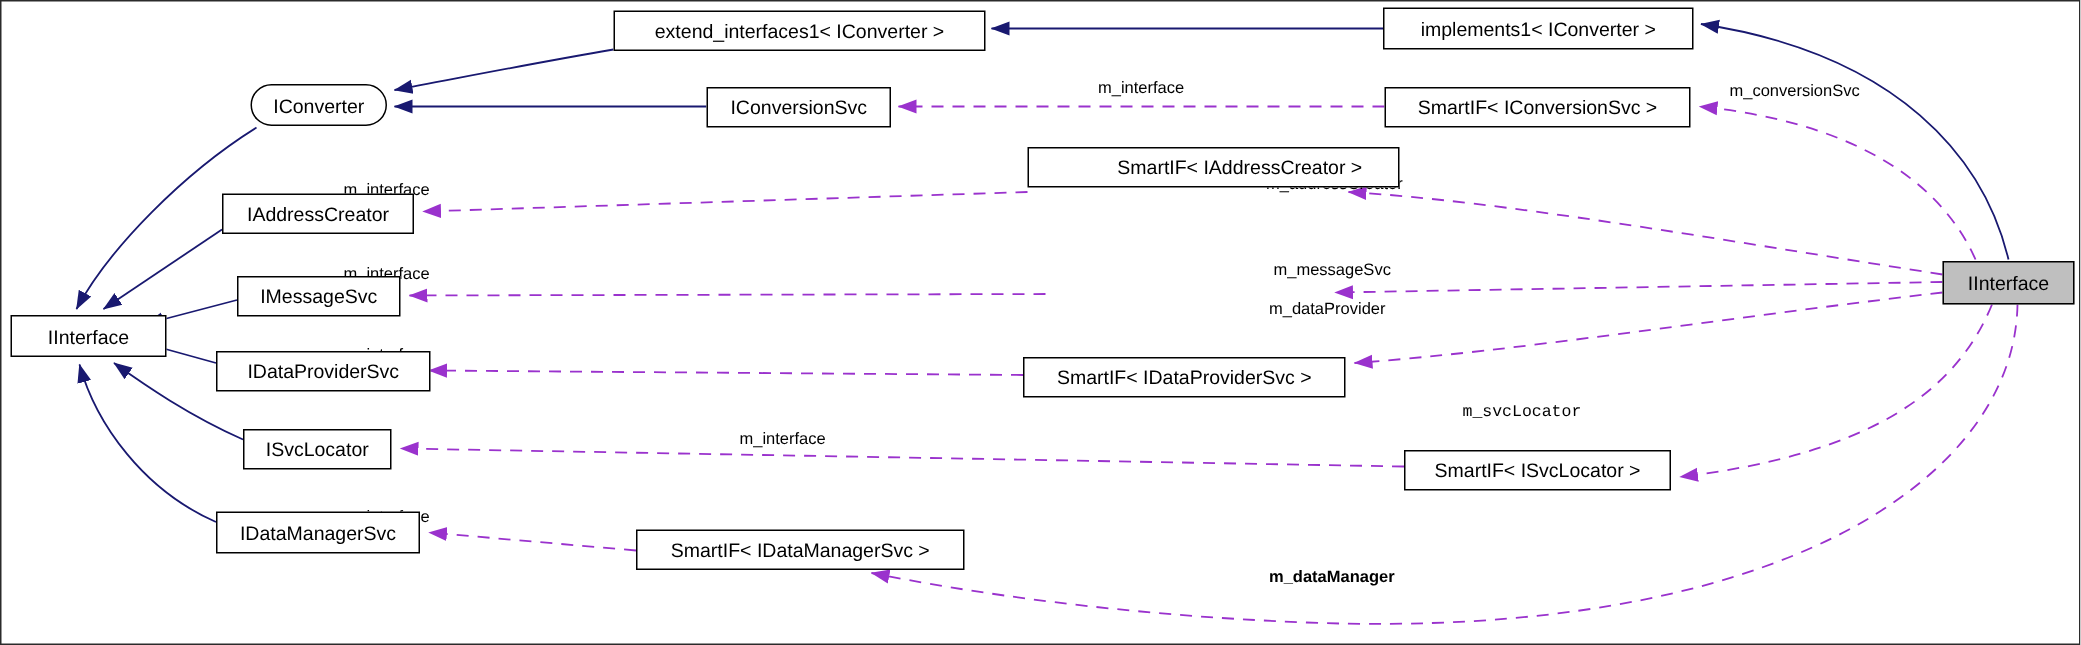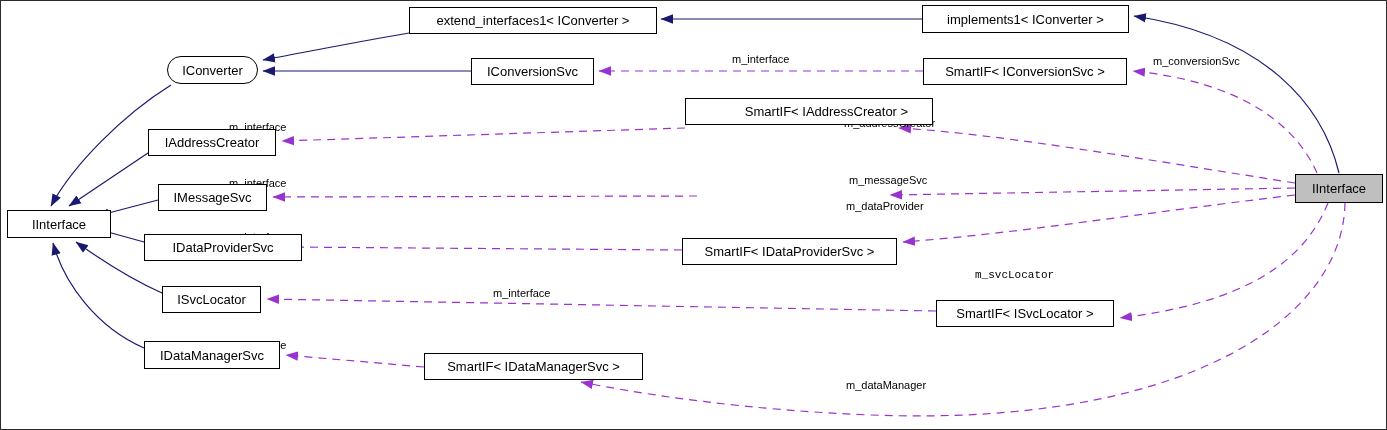--- a/index.html
+++ b/index.html
@@ -32,39 +32,39 @@
   #n-extend     {left:408px; top:6px;   width:248px; height:27px;}
   #n-implements {left:921px; top:4px;   width:207px; height:28px;}
   #n-iconverter {left:166px; top:55px;  width:91px;  height:28px;border-radius:14px;}
   #n-iconvsvc   {left:470px; top:57px;  width:123px; height:27px;}
   #n-sm-iconvsvc{left:922px; top:57px;  width:204px; height:27px;}
   #n-iaddr      {left:147px; top:128px; width:128px; height:27px;}
   #n-sm-iaddr   {left:684px; top:97px; width:248px; height:27px;padding-left:41px;}
   #n-imsg       {left:157px; top:183px; width:109px; height:27px;}
   #n-sm-imsg    {left:696px; top:181px; width:187px; height:27px;}
   #n-iinterface {left:6px;   top:209px; width:104px;  height:28px;}
-  #n-idp        {left:143px; top:233px; width:158px; height:27px;text-align:right;}
+  #n-idp        {left:143px; top:233px; width:143px; height:27px;text-align:right;}
   #n-sm-idp     {left:681px; top:237px; width:215px; height:27px;}
   #n-isvcloc    {left:161px; top:285px; width:99px;  height:27px;}
   #n-sm-isvcloc {left:935px; top:299px; width:178px; height:27px;}
   #n-idm        {left:143px; top:340px; width:136px; height:28px;}
   #n-sm-idm     {left:423px; top:352px; width:219px; height:27px;}
   #n-converter  {left:1294px;top:173px; width:88px;  height:29px;}
   
   #el-mi-conv   {left:731px; top:52px;}
   #el-mconvsvc  {left:1152px;top:54px;}
   #el-mi-addr   {left:228px; top:120px;}
   #el-maddr     {left:843px; top:116px;}
   #el-mmsg      {left:848px; top:173px;}
   #el-mdp       {left:845px; top:199px;}
   #el-mi-msg    {left:228px; top:176px;}
   #el-mi-dp     {left:228px; top:230px;}
   #el-mi-svcloc {left:492px; top:286px;}
   #el-msvcloc   {left:974px; top:268px;font-family:Liberation Mono, monospace;}
-  #el-mdm       {left:845px; top:378px;}
+  #el-mdm       {left:845px; top:378px;font-weight:bold;}
   #el-mi-dm     {left:228px; top:338px;}
 </style>
 </head>
 <body>
 
 <div id="canvas">
 
   <svg id="edges" viewBox="0 0 1385 428" xmlns="http://www.w3.org/2000/svg">
     <defs>
       <marker id="arrN" markerWidth="13" markerHeight="11" refX="12" refY="5.5" orient="auto" markerUnits="userSpaceOnUse">

